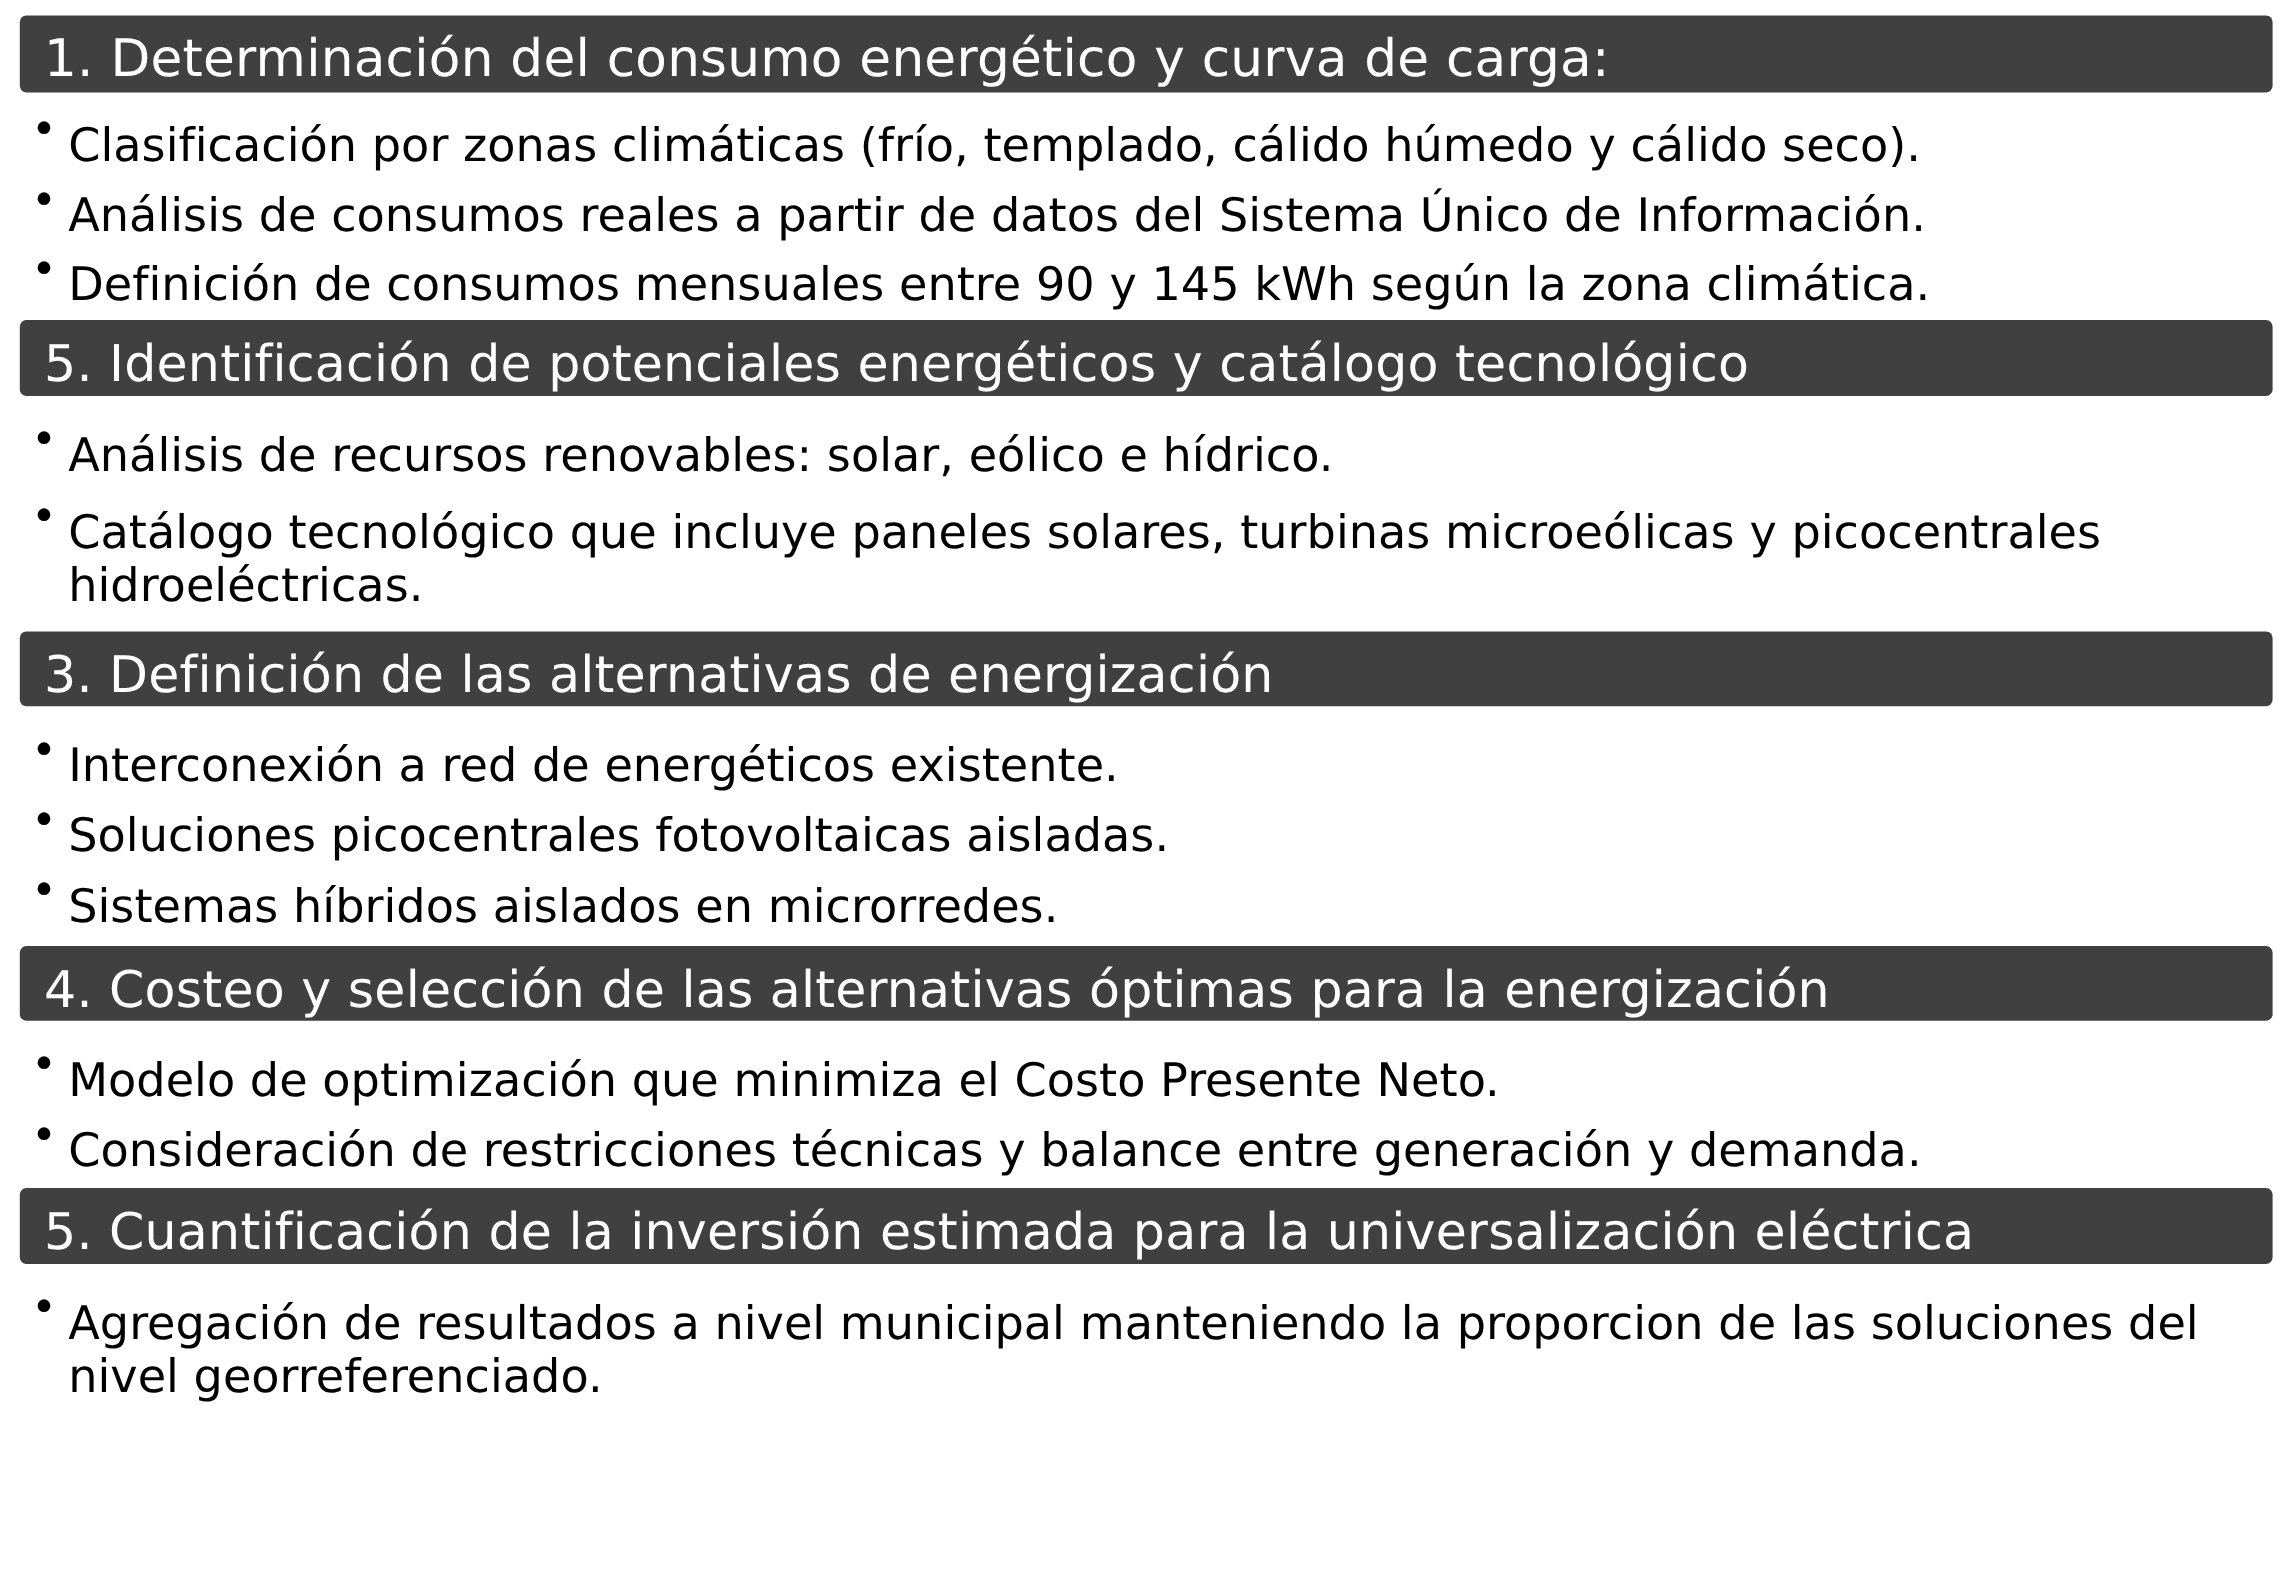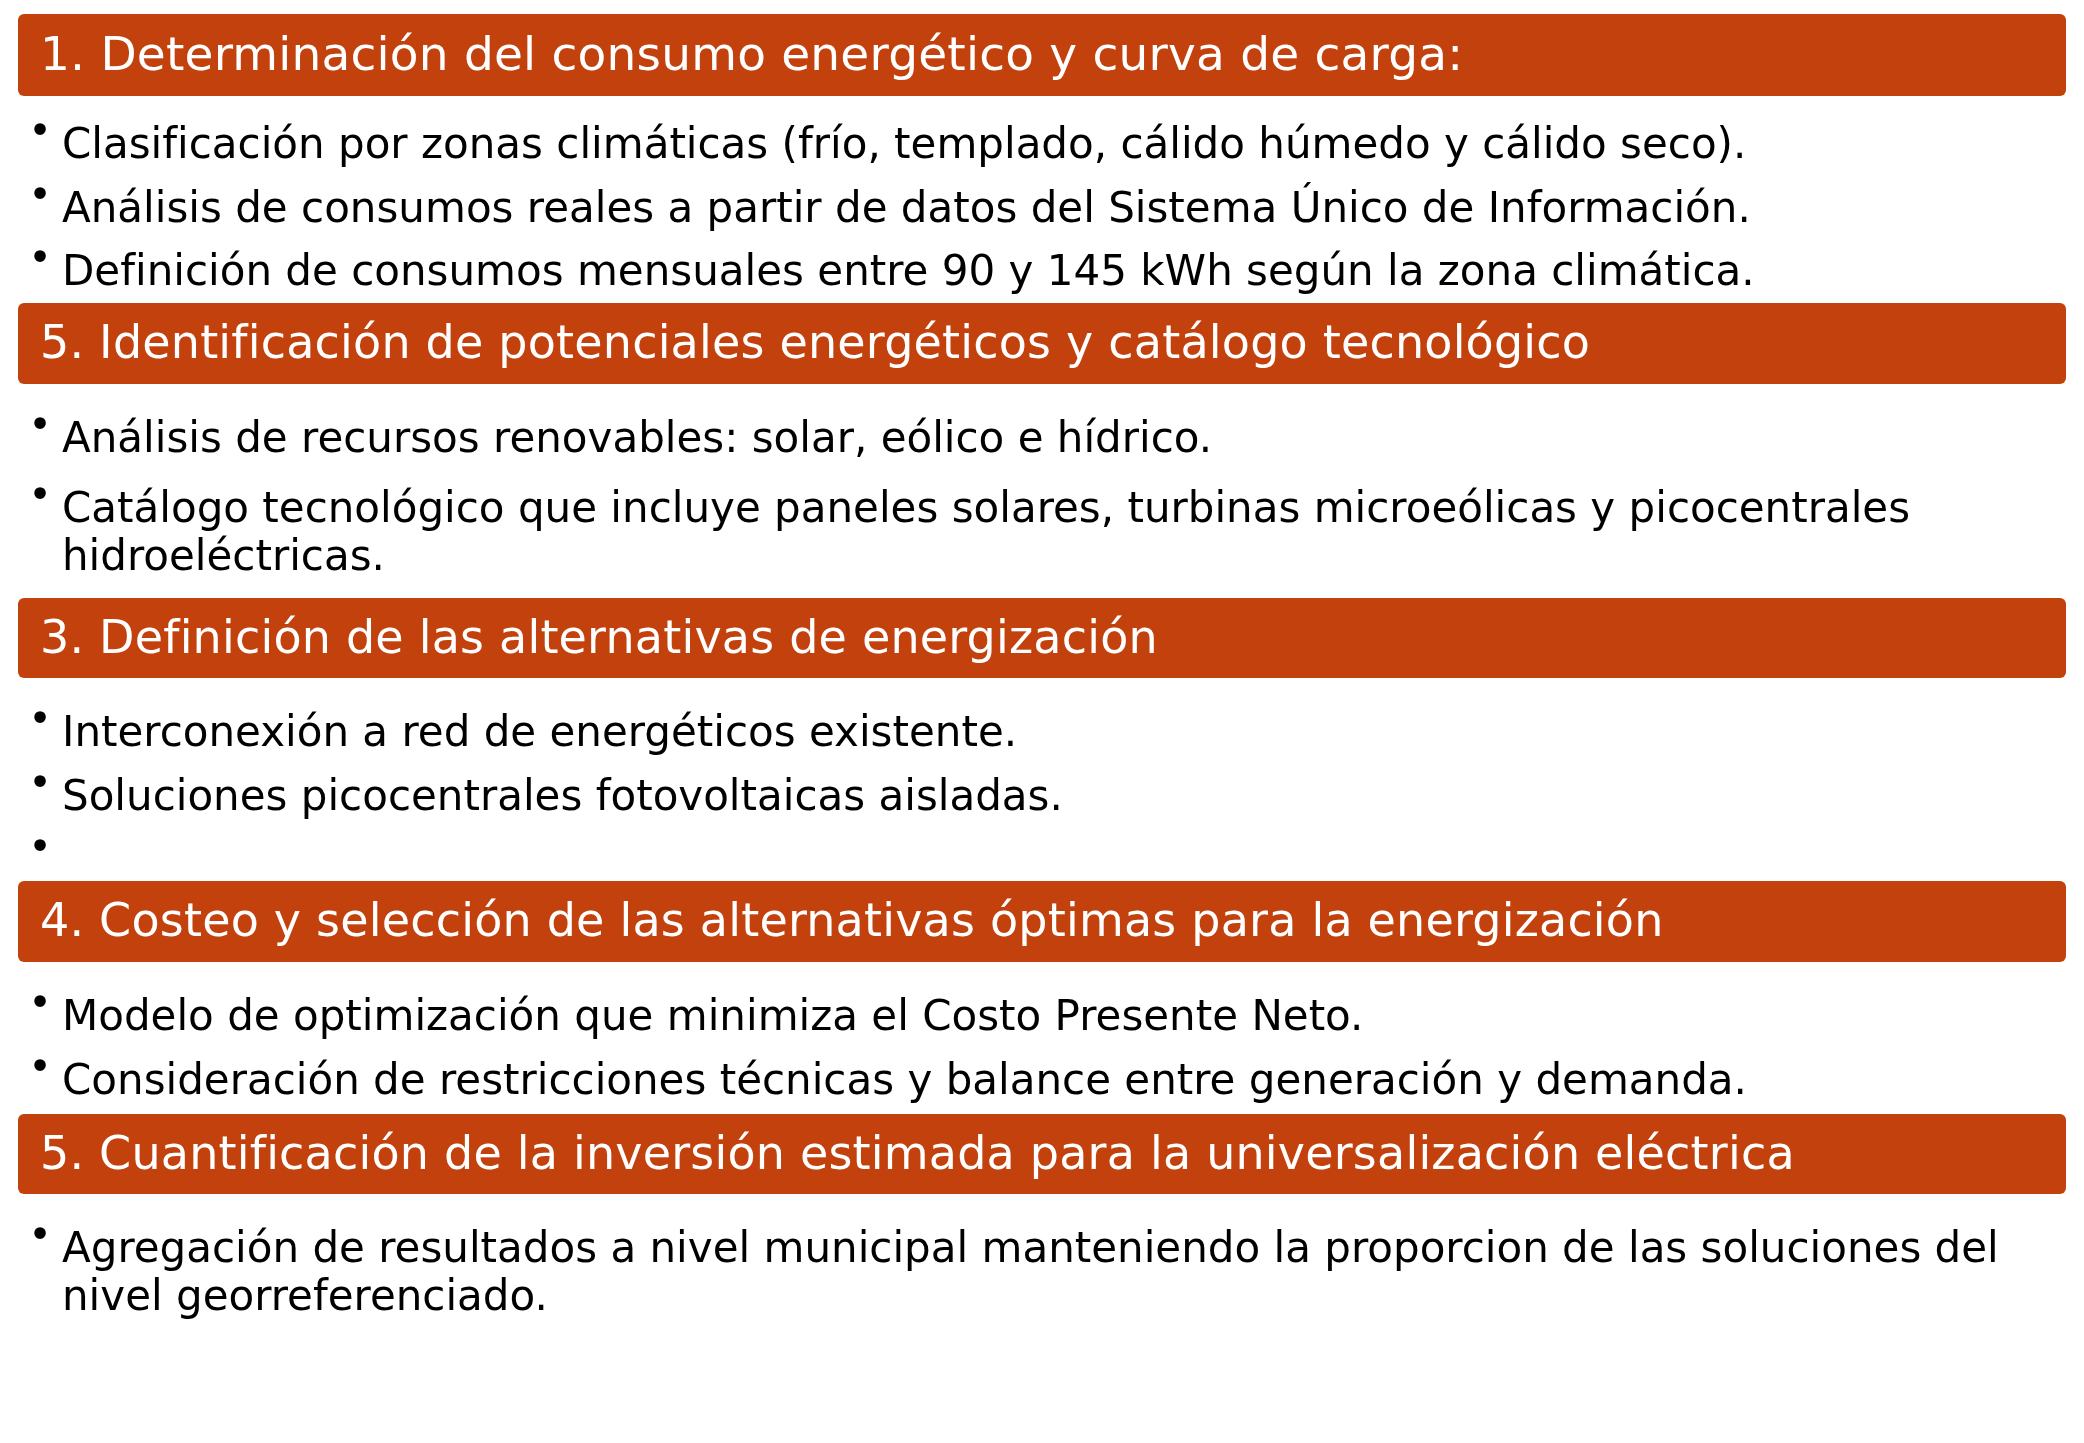--- a/index.html
+++ b/index.html
@@ -19,25 +19,25 @@
     height: 1443px;
     box-sizing: border-box;
     padding: 14px 18px 0 18px;
     display: flex;
     flex-direction: column;
   }
   .section {
     display: block;
   }
   .section-header {
-    background: #c2410c;
+    background: #404040;
     color: #ffffff;
     font-size: 47px;
     line-height: 1.1;
-    padding: 14px 0 16px 22px;
+    padding: 14px 0 4px 22px;
     border-radius: 6px;
     letter-spacing: 0.2px;
     white-space: nowrap;
     overflow: hidden;
   }
   .bullets {
     list-style: none;
     margin: 0;
     padding: 10px 0 8px 0;
   }
@@ -116,20 +116,21 @@
       <li class="bullet">
         <span class="dot">•</span>
         <span class="txt">Interconexión a red de energéticos existente.</span>
       </li>
       <li class="bullet">
         <span class="dot">•</span>
         <span class="txt">Soluciones picocentrales fotovoltaicas aisladas.</span>
       </li>
       <li class="bullet">
         <span class="dot">•</span>
+        <span class="txt">Sistemas híbridos aislados en microrredes.</span>
       </li>
     </ul>
   </div>
 
   <div class="section sec-4">
     <div class="section-header">4. Costeo y selección de las alternativas óptimas para la energización</div>
     <ul class="bullets">
       <li class="bullet">
         <span class="dot">•</span>
         <span class="txt">Modelo de optimización que minimiza el Costo Presente Neto.</span>

